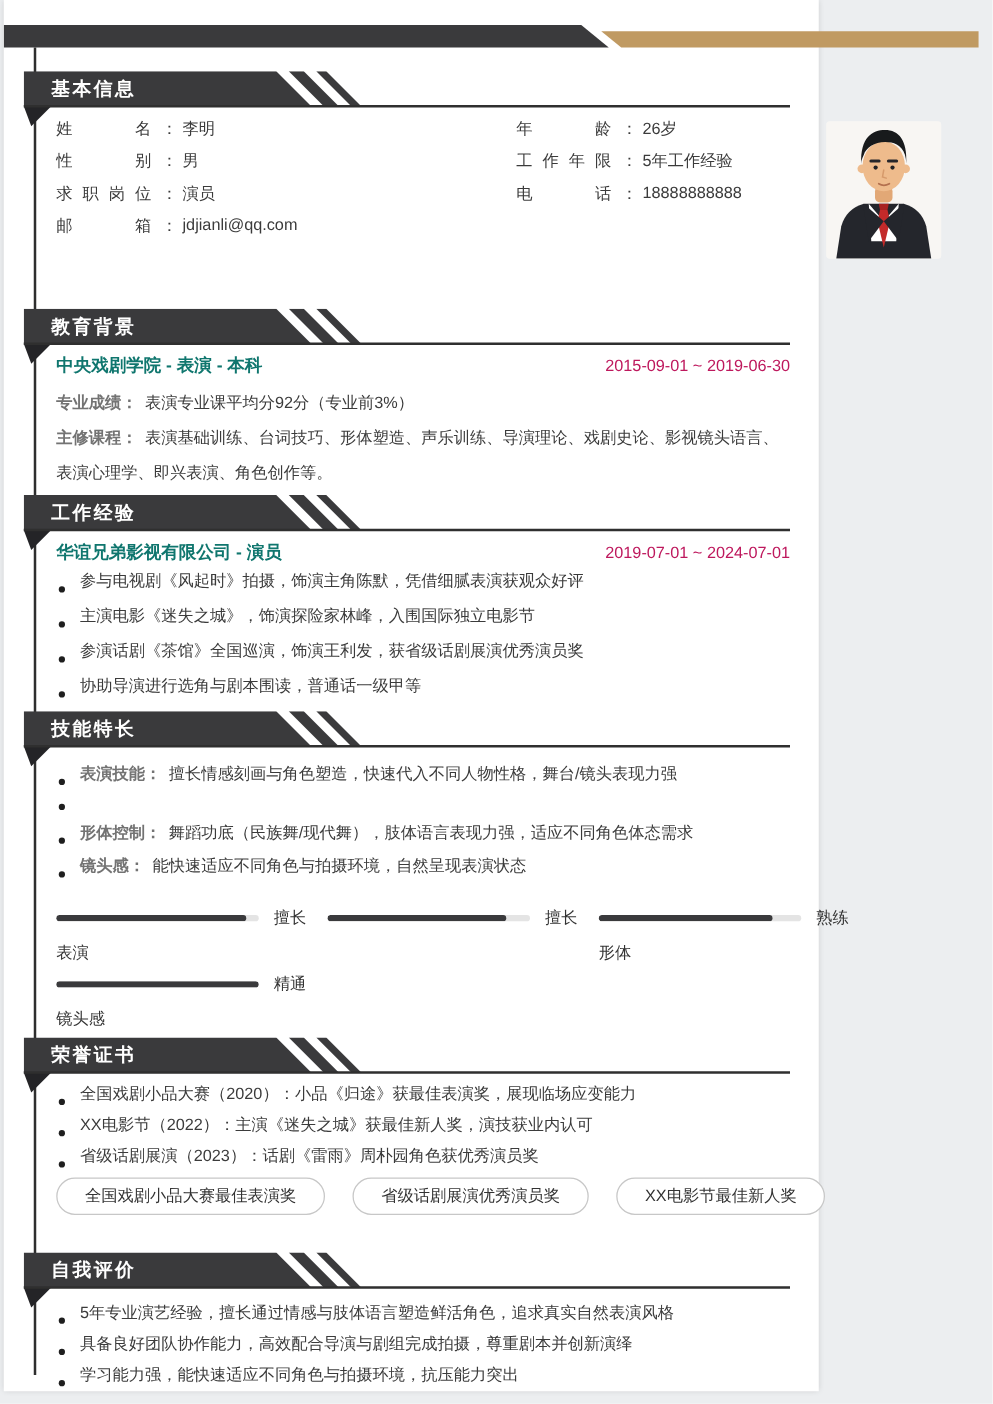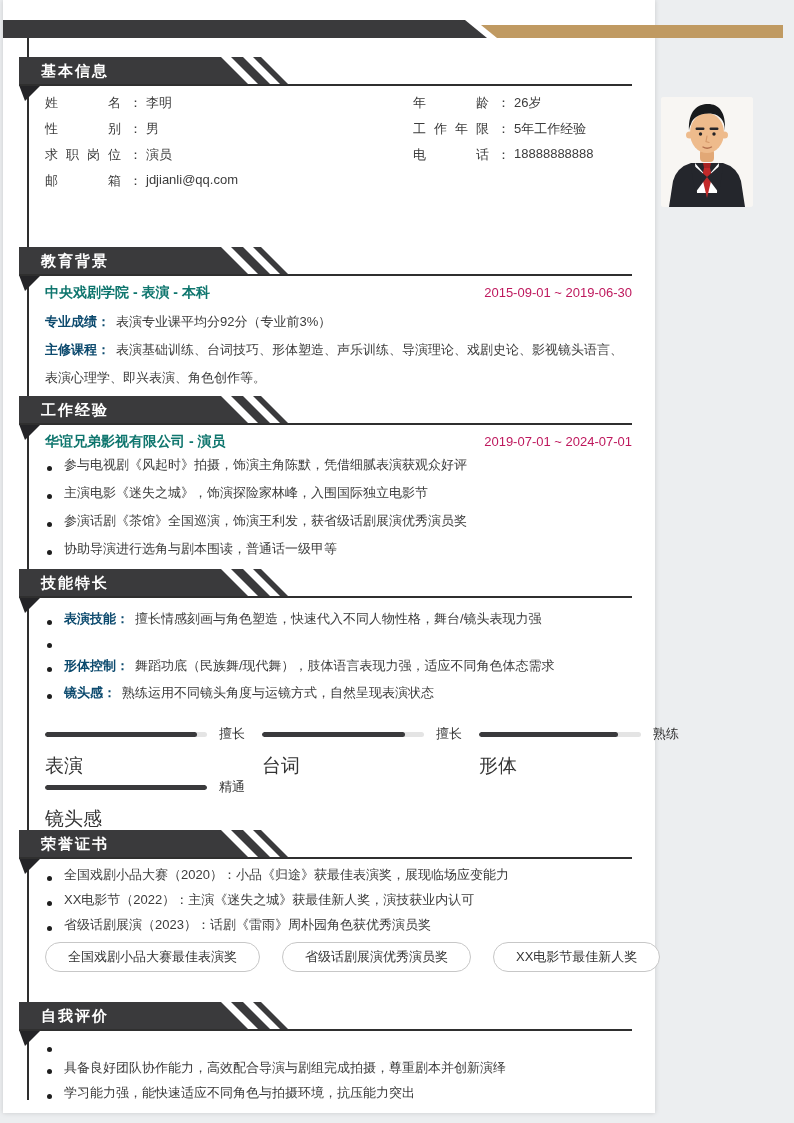--- a/index.html
+++ b/index.html
@@ -21,35 +21,35 @@
   .fl{display:inline-block;width:76px;text-align:justify;text-align-last:justify;color:#3b3b3b}
   .colon{margin:0 4px 0 8px}
   .photo{position:absolute;left:658px;top:97px;width:92px;height:110px;border-radius:3px;overflow:hidden;background:#f8f6f3}
 
   .title-row{position:absolute;left:42px;right:23px;display:flex;justify-content:space-between;align-items:baseline}
   .doc-b{font-weight:700;font-size:14px;color:#0f766e}
   .date{font-size:13px;color:#be185d}
 
   .rows{position:absolute;left:42px;right:23px}
   .edu-p{font-size:13px;line-height:28px;color:#3b3b3b}
-  .b{font-weight:700;color:#0c4a6e;margin-right:6px}
-
-  .bullet-row{display:flex;align-items:center;font-size:13px;line-height:18px}
+  .b{font-weight:700;color:#737373;margin-right:6px}
+
+  .bullet-row{display:flex;align-items:flex-end;font-size:13px;line-height:18px}
   .dot{width:5px;height:5px;border-radius:50%;background:#1e1e1e;margin:6px 12px 0 2px;flex:none}
   .gap10{margin-bottom:10px}
   .gap9{margin-bottom:9px}
   .gap7{margin-bottom:7px}
 
   
   .cell{position:absolute;width:217px}
   .bar-line{display:flex;align-items:center}
   .track{width:162px;height:5px;background:#e4e4e4;border-radius:3px;overflow:hidden}
   .fill{height:5px;background:#3a3a3c;border-radius:3px}
   .level{margin-left:12px;font-size:13px;color:#333;white-space:nowrap}
-  .bar-name{margin-top:10px;font-size:19px;color:#333}
+  .bar-name{margin-top:10px;font-size:13px;color:#333}
 
   
   .pills{position:absolute;left:42px;top:942px;display:flex}
   .pill{border:1.5px solid #c7c7c7;border-radius:16px;padding:5px 22px;font-size:13px;margin-right:22px;color:#333;white-space:nowrap;background:#fff}
 </style>
 </head>
 <body>
 
 <div class="page">
 
@@ -207,41 +207,40 @@
       </div>
     <div class="bullet-row gap9">
         <span class="dot"></span>
       </div>
     <div class="bullet-row gap9">
         <span class="dot"></span>
         <span><span class="b">形体控制：</span><span>舞蹈功底（民族舞/现代舞），肢体语言表现力强，适应不同角色体态需求</span></span>
       </div>
     <div class="bullet-row gap9">
         <span class="dot"></span>
-        <span><span class="b">镜头感：</span><span>熟练运用不同镜头角度与运镜方式，自然呈现表演状态</span></span>
+        <span><span class="b">镜头感：</span><span>能快速适应不同角色与拍摄环境，自然呈现表演状态</span></span>
       </div>
   </div>
 
   <div class="cell" style="left:42px;top:725px">
     <div class="bar-line">
       <div class="track">
           <div class="fill" style="width: 94%;"></div>
         </div>
       <span class="level">擅长</span>
     </div>
     <div class="bar-name">表演</div>
   </div>
   <div class="cell" style="left:259px;top:725px">
     <div class="bar-line">
       <div class="track">
           <div class="fill" style="width: 88%;"></div>
         </div>
       <span class="level">擅长</span>
     </div>
-    <div class="bar-name">台词</div>
   </div>
   <div class="cell" style="left:476px;top:725px">
     <div class="bar-line">
       <div class="track">
           <div class="fill" style="width: 86%;"></div>
         </div>
       <span class="level">熟练</span>
     </div>
     <div class="bar-name">形体</div>
   </div>
@@ -294,20 +293,21 @@
       <polygon points="234,0 242,0 270,28 262,28" fill="#3a3a3c"></polygon>
       <polygon points="0,28 22,28 6,44" fill="#242427"></polygon>
     </svg>
     <span class="sec-title">自我评价</span>
     <div class="sec-rule"></div>
   </div>
 
   <div class="rows" style="top:1041px">
     <div class="bullet-row gap7">
         <span class="dot"></span>
+        <span>5年专业演艺经验，擅长通过情感与肢体语言塑造鲜活角色，追求真实自然表演风格</span>
       </div>
     <div class="bullet-row gap7">
         <span class="dot"></span>
         <span>具备良好团队协作能力，高效配合导演与剧组完成拍摄，尊重剧本并创新演绎</span>
       </div>
     <div class="bullet-row gap7">
         <span class="dot"></span>
         <span>学习能力强，能快速适应不同角色与拍摄环境，抗压能力突出</span>
       </div>
   </div>

